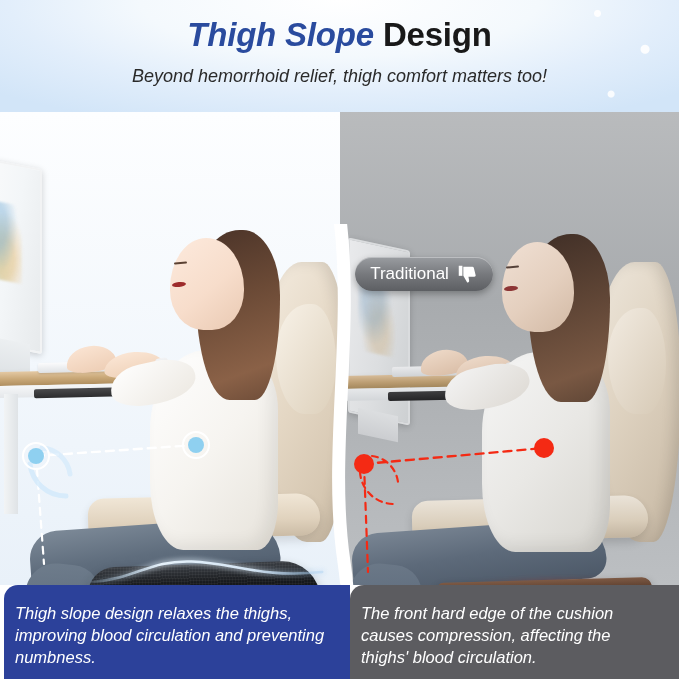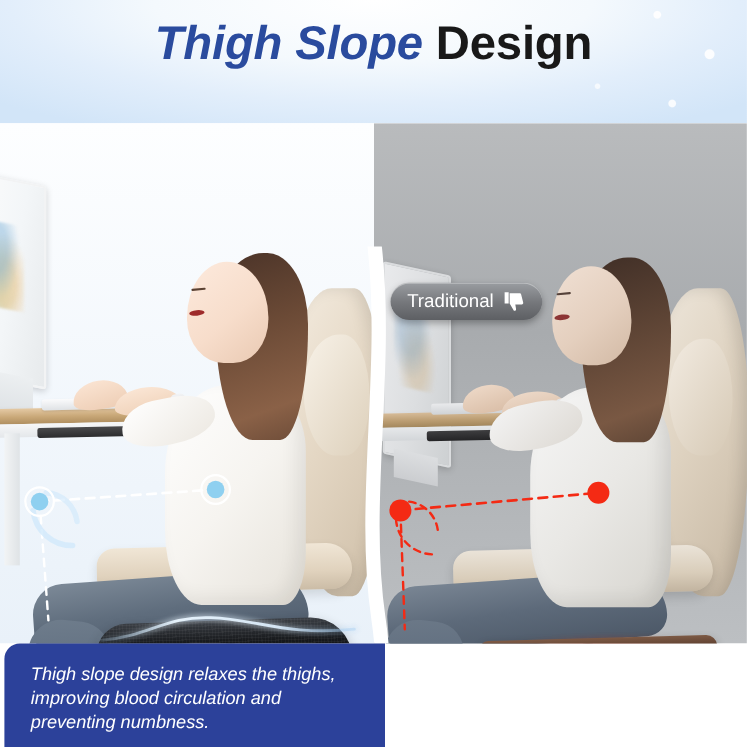--- a/index.html
+++ b/index.html
@@ -17,21 +17,21 @@
     background:
       radial-gradient(circle at 88% 12%, rgba(255,255,255,.95) 0 3px, rgba(255,255,255,0) 4px),
       radial-gradient(circle at 95% 44%, rgba(255,255,255,.9) 0 4px, rgba(255,255,255,0) 5px),
       radial-gradient(circle at 90% 84%, rgba(255,255,255,.85) 0 3px, rgba(255,255,255,0) 4px),
       radial-gradient(circle at 80% 70%, rgba(255,255,255,.7) 0 2px, rgba(255,255,255,0) 3px),
       radial-gradient(ellipse 70% 120% at 50% 0%, #ffffff 0%, #f4f9fd 42%, #e2eefb 70%, #d2e5f8 100%);
     overflow: hidden;
   }
   .title {
     position: absolute; left: 0; top: 16px; width: 679px; text-align: center;
-    font-size: 43px; font-weight: bold; font-style: italic;
+    font-size: 33px; font-weight: bold; font-style: italic;
     letter-spacing: -0.2px; white-space: nowrap;
   }
   .title .t-blue { color: #2a4b9e; }
   .title .t-dark { color: #191919; font-style: normal; }
   .subtitle {
     position: absolute; left: 0; top: 66px; width: 679px; text-align: center;
     font-size: 18px; font-style: italic; color: #2a2a2a; white-space: nowrap;
   }
 
   
@@ -316,40 +316,41 @@
 
   
   .annot { position: absolute; inset: 0; pointer-events: none; }
 
   
   .divider { position: absolute; left: 318px; top: 112px; width: 46px; height: 473px; pointer-events: none; }
 
   
   .captions { position: absolute; left: 0; top: 585px; width: 679px; height: 94px; }
   .caption {
-    position: absolute; top: 0; height: 94px; padding: 17px 20px 0 24px;
+    position: absolute; top: 0; height: 94px; padding: 17px 20px 0 11px;
     color: #ffffff; font-style: italic; font-size: 16.5px; line-height: 22px;
     font-weight: 500;
   }
   .caption-good {
     left: 4px; width: 346px;
     background: #2c419a; border-radius: 14px 0 0 0;
   }
   .caption-bad {
     left: 350px; width: 329px;
     background: #5c5c60; border-radius: 14px 0 0 0;
   }
 </style>
 </head>
 <body>
 
 <div id="page">
 
   <div class="header">
     <div class="title"><span class="t-blue">Thigh Slope</span> <span class="t-dark">Design</span></div>
+    <div class="subtitle">Beyond hemorrhoid relief, thigh comfort matters too!</div>
   </div>
 
   <div class="panels">
 
     <div class="panel panel-left">
       <div class="scene-left"></div>
 
       <div class="monitor mon-left">
         <div class="mon-screen"></div>
         <div class="mon-art"></div>
@@ -481,15 +482,16 @@
     </div>
 
     <svg class="divider" viewBox="0 0 46 473" preserveAspectRatio="none">
       <path d="M20,0 C34,120 8,230 24,340 C36,420 18,450 14,473 L46,473 L46,0 Z" fill="#ffffff" opacity="0"></path>
       <path d="M22,-5 C36,110 10,230 26,338 C38,420 20,452 16,478" stroke="#ffffff" stroke-width="13" fill="none"></path>
     </svg>
   </div>
 
   <div class="captions">
     <div class="caption caption-good">Thigh slope design relaxes the thighs, improving blood circulation and preventing numbness.</div>
+    <div class="caption caption-bad">The front hard edge of the cushion causes compression, affecting the thighs' blood circulation.</div>
   </div>
 
 </div>
 
 </body></html>

